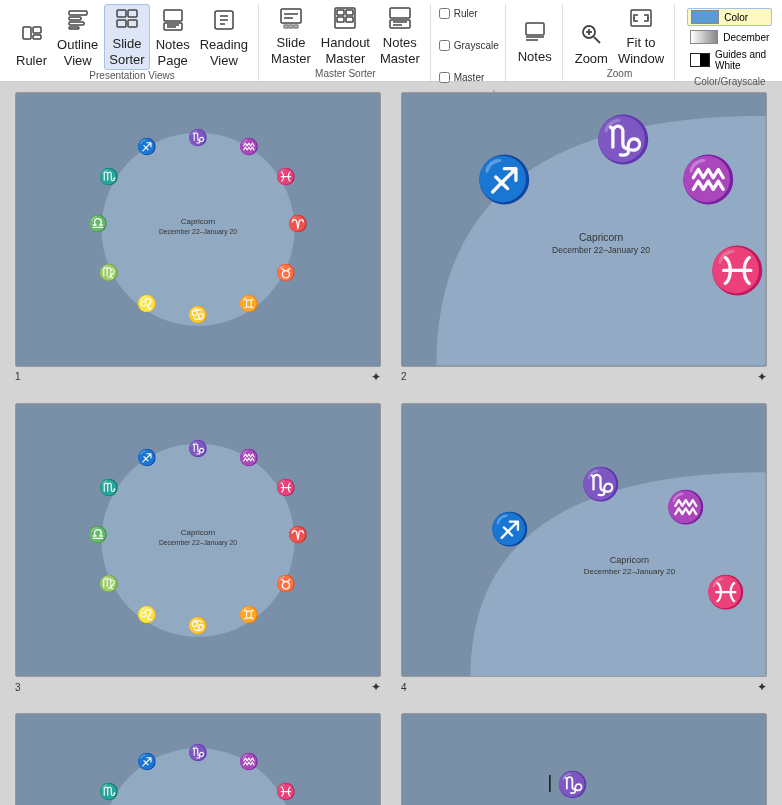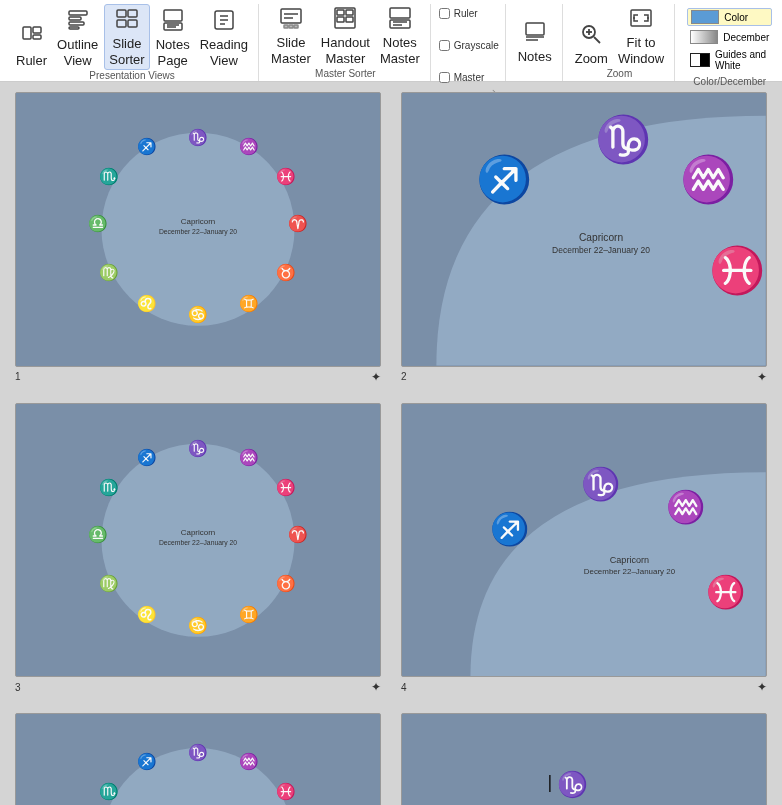--- a/index.html
+++ b/index.html
@@ -364,21 +364,21 @@
       </div>
       <div class="color-option">
         <div class="color-swatch gray"></div>
         <span>December</span>
       </div>
       <div class="color-option">
         <div class="color-swatch bw" style="border:1.5px solid #222;"></div>
         <span>Guides and White</span>
       </div>
     </div>
-    <div class="ribbon-group-label">Color/December</div>
+    <div class="ribbon-group-label">Color/Grayscale</div>
   </div>
 
 </div>
 
 <div class="slide-area">
 
   <div class="slide-container">
     <div class="slide-thumb">
 
       <svg width="100%" height="100%" viewBox="0 0 320 240" preserveAspectRatio="xMidYMid meet" style="position:absolute;inset:0;">

